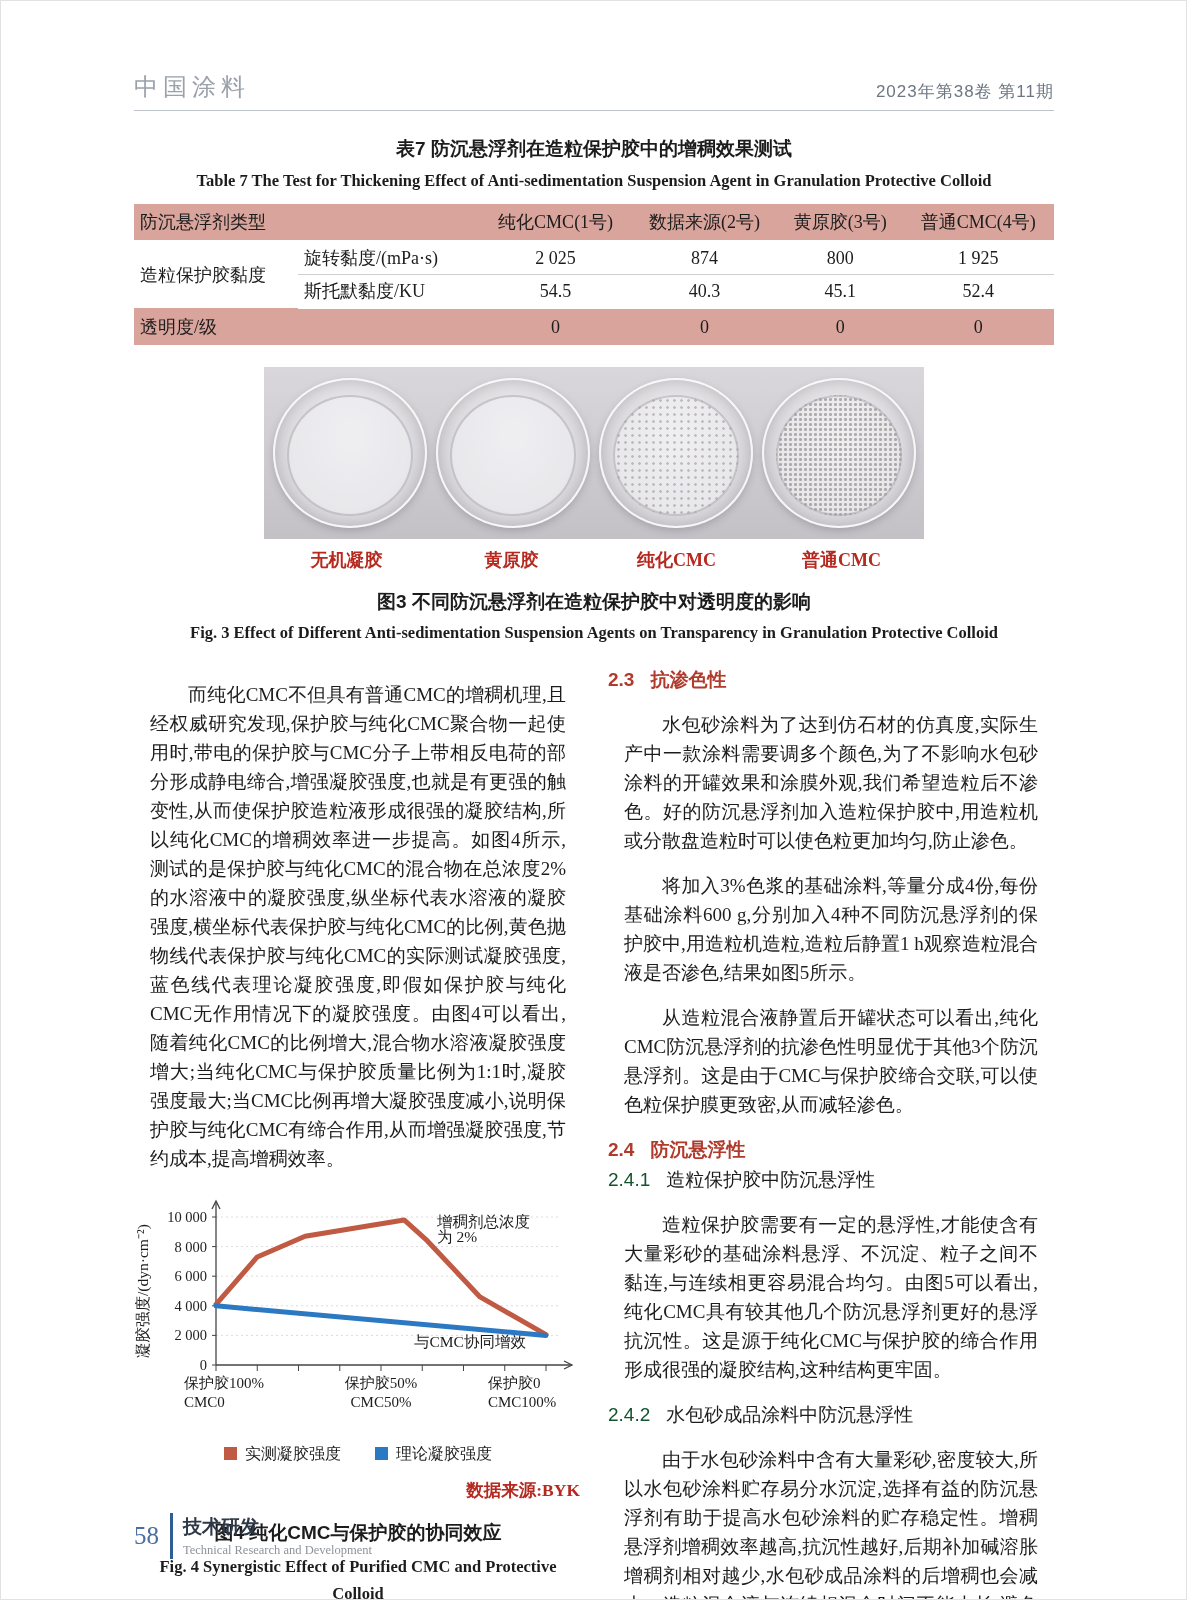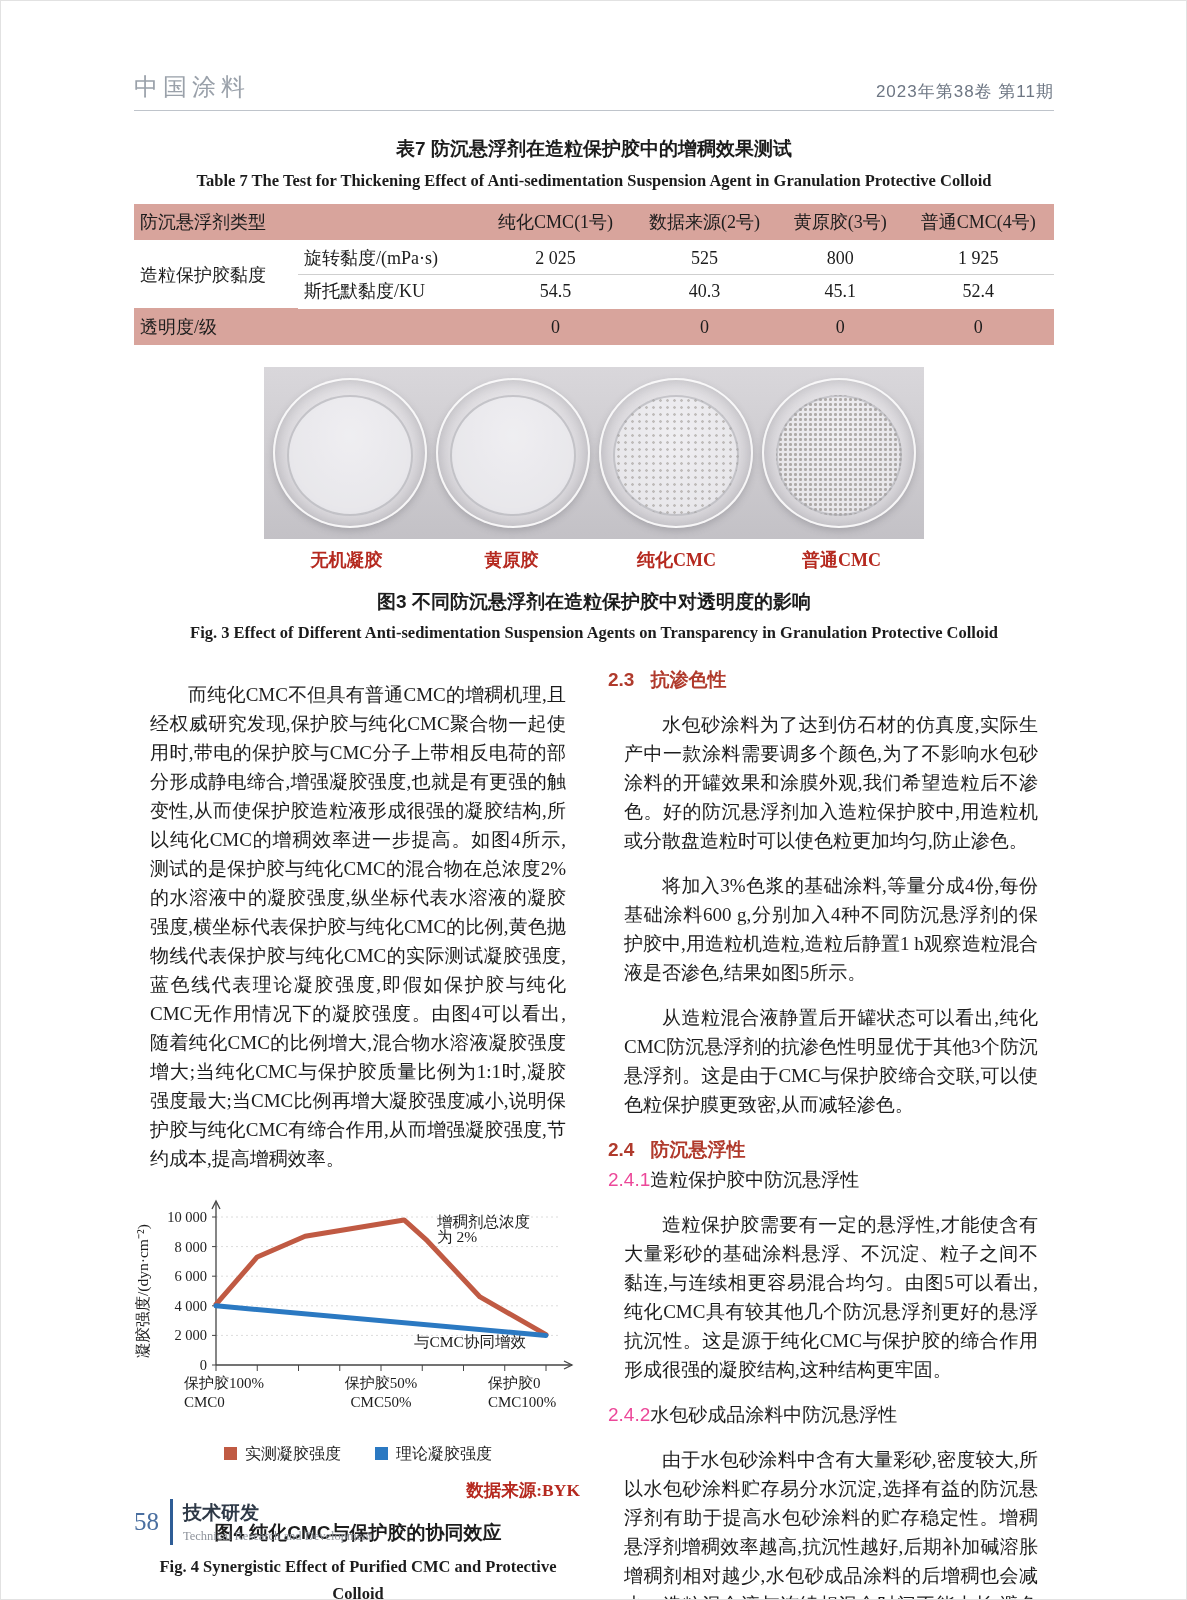--- a/index.html
+++ b/index.html
@@ -49,35 +49,35 @@
   .fig3-en{margin-top:8px;}
 
   
   .columns{display:flex;gap:26px;margin-top:21px;}
   .col{width:448px;font-size:19px;line-height:29px;text-align:justify;}
   .col p{margin:16px;text-indent:2em;}
   .h2{margin:1px 0;text-indent:0;font-family:"Liberation Sans",sans-serif;font-weight:bold;
       color:#b03a2c;font-size:19px;}
   .h2 .sec-num{margin-right:16px;}
   .h3{margin:1px 0;text-indent:0;font-size:19px;}
-  .h3 .sec-num{color:#ec4899;font-family:"Liberation Sans",sans-serif;margin-right:0;}
+  .h3 .sec-num{color:#14532d;font-family:"Liberation Sans",sans-serif;margin-right:16px;}
 
   
   .chart-wrap{margin-top:12px;}
   .legend{display:flex;justify-content:center;gap:34px;font-family:"Liberation Sans",sans-serif;
       font-size:16px;margin-top:6px;text-indent:0;}
   .legend .item{display:flex;align-items:center;}
   .legend .sw{display:inline-block;width:13px;height:13px;margin-right:8px;}
   .source{color:#b5291f;font-weight:bold;text-align:right;font-size:17.5px;margin-top:8px;
       padding-right:2px;text-indent:0;font-family:"Liberation Serif",serif;}
   .fig4-zh{margin-top:13px;}
   .fig4-en{margin-top:6px;line-height:27px;}
 
   
-  .footer{position:absolute;left:133px;bottom:54px;display:flex;align-items:center;}
+  .footer{position:absolute;left:133px;bottom:40px;display:flex;align-items:center;}
   .page-num{font-size:25px;color:#4a6fa0;margin-right:11px;}
   .footer-bar{width:3px;height:46px;background:#2f5d96;margin-right:10px;}
   .footer-sec-zh{font-family:"Liberation Sans",sans-serif;font-weight:bold;font-size:19px;color:#2e3947;}
   .footer-sec-en{font-size:12.5px;color:#8e939b;margin-top:3px;}
 </style>
 </head>
 <body>
 
 <div class="page">
 
@@ -95,21 +95,21 @@
       <td class="pink" colspan="2">防沉悬浮剂类型</td>
       <td class="pink val">纯化CMC(1号)</td>
       <td class="pink val">数据来源(2号)</td>
       <td class="pink val">黄原胶(3号)</td>
       <td class="pink val">普通CMC(4号)</td>
     </tr>
     <tr class="r1">
       <td rowspan="2" style="width:152px;">造粒保护胶黏度</td>
       <td class="cell" style="width:170px;">旋转黏度/(mPa·s)</td>
       <td class="cell val">2 025</td>
-      <td class="cell val">525</td>
+      <td class="cell val">874</td>
       <td class="cell val">800</td>
       <td class="cell val">1 925</td>
     </tr>
     <tr class="r2">
       <td>斯托默黏度/KU</td>
       <td class="val">54.5</td>
       <td class="val">40.3</td>
       <td class="val">45.1</td>
       <td class="val">52.4</td>
     </tr>

